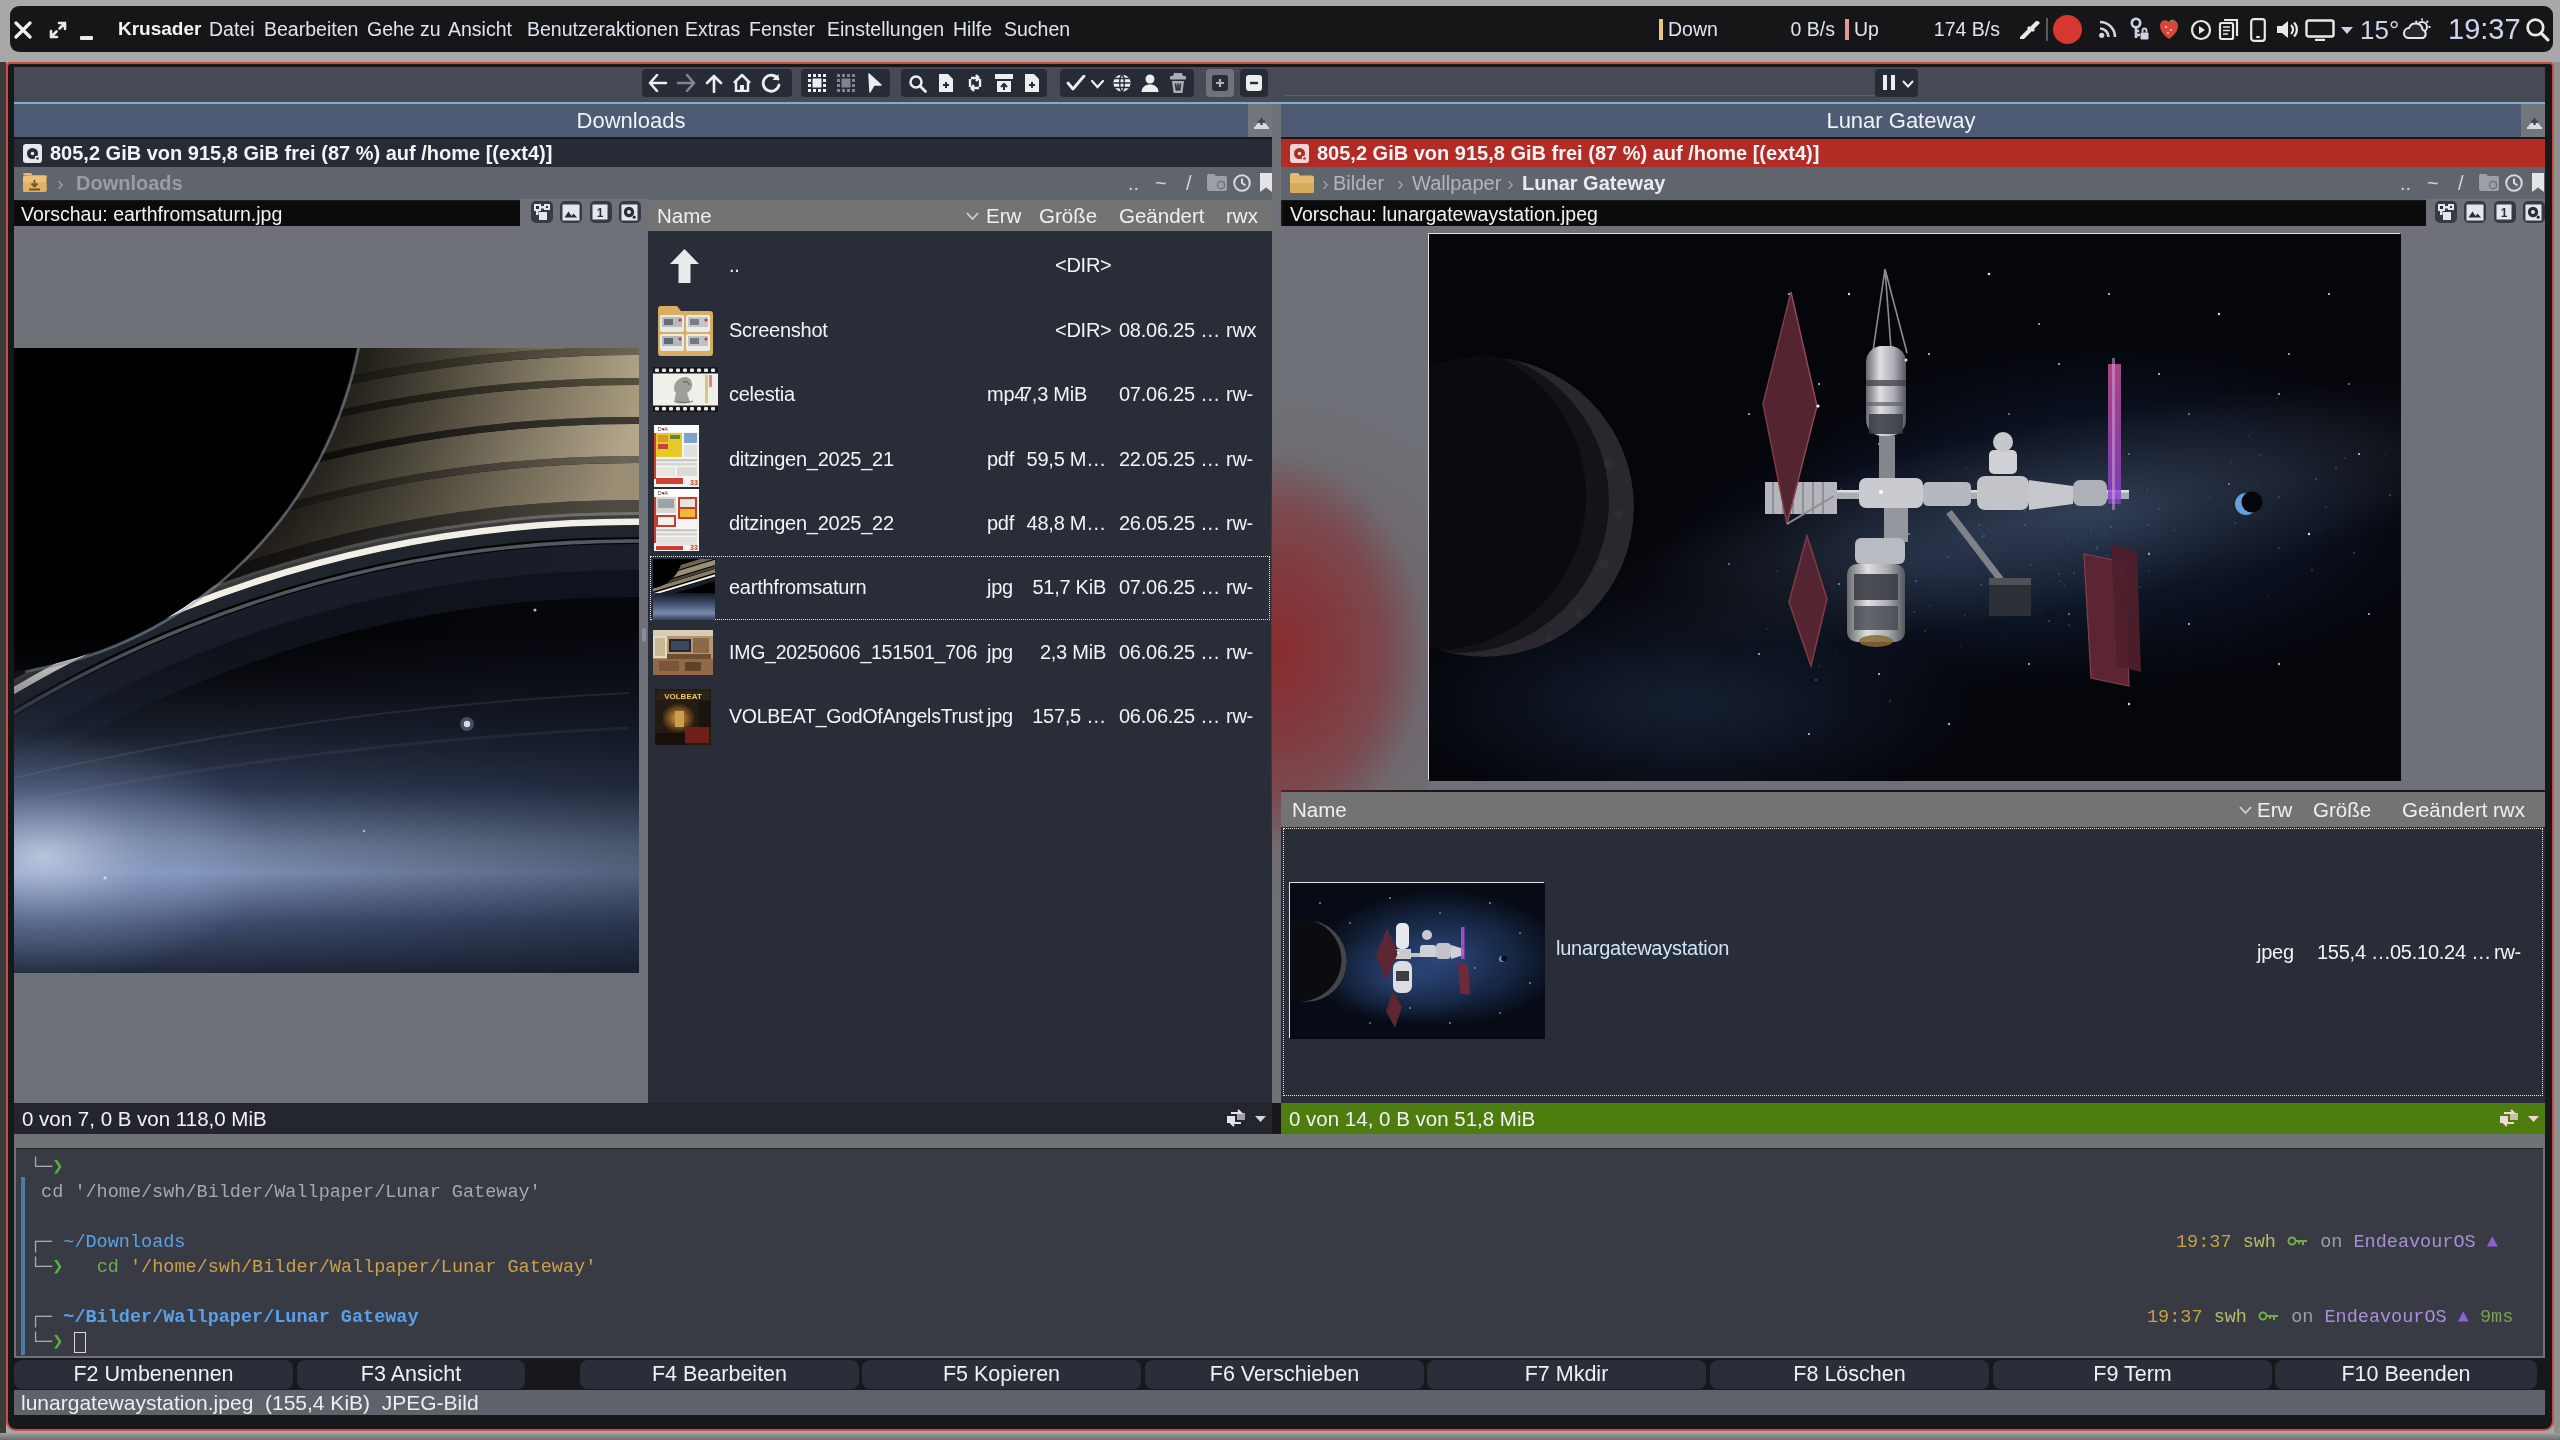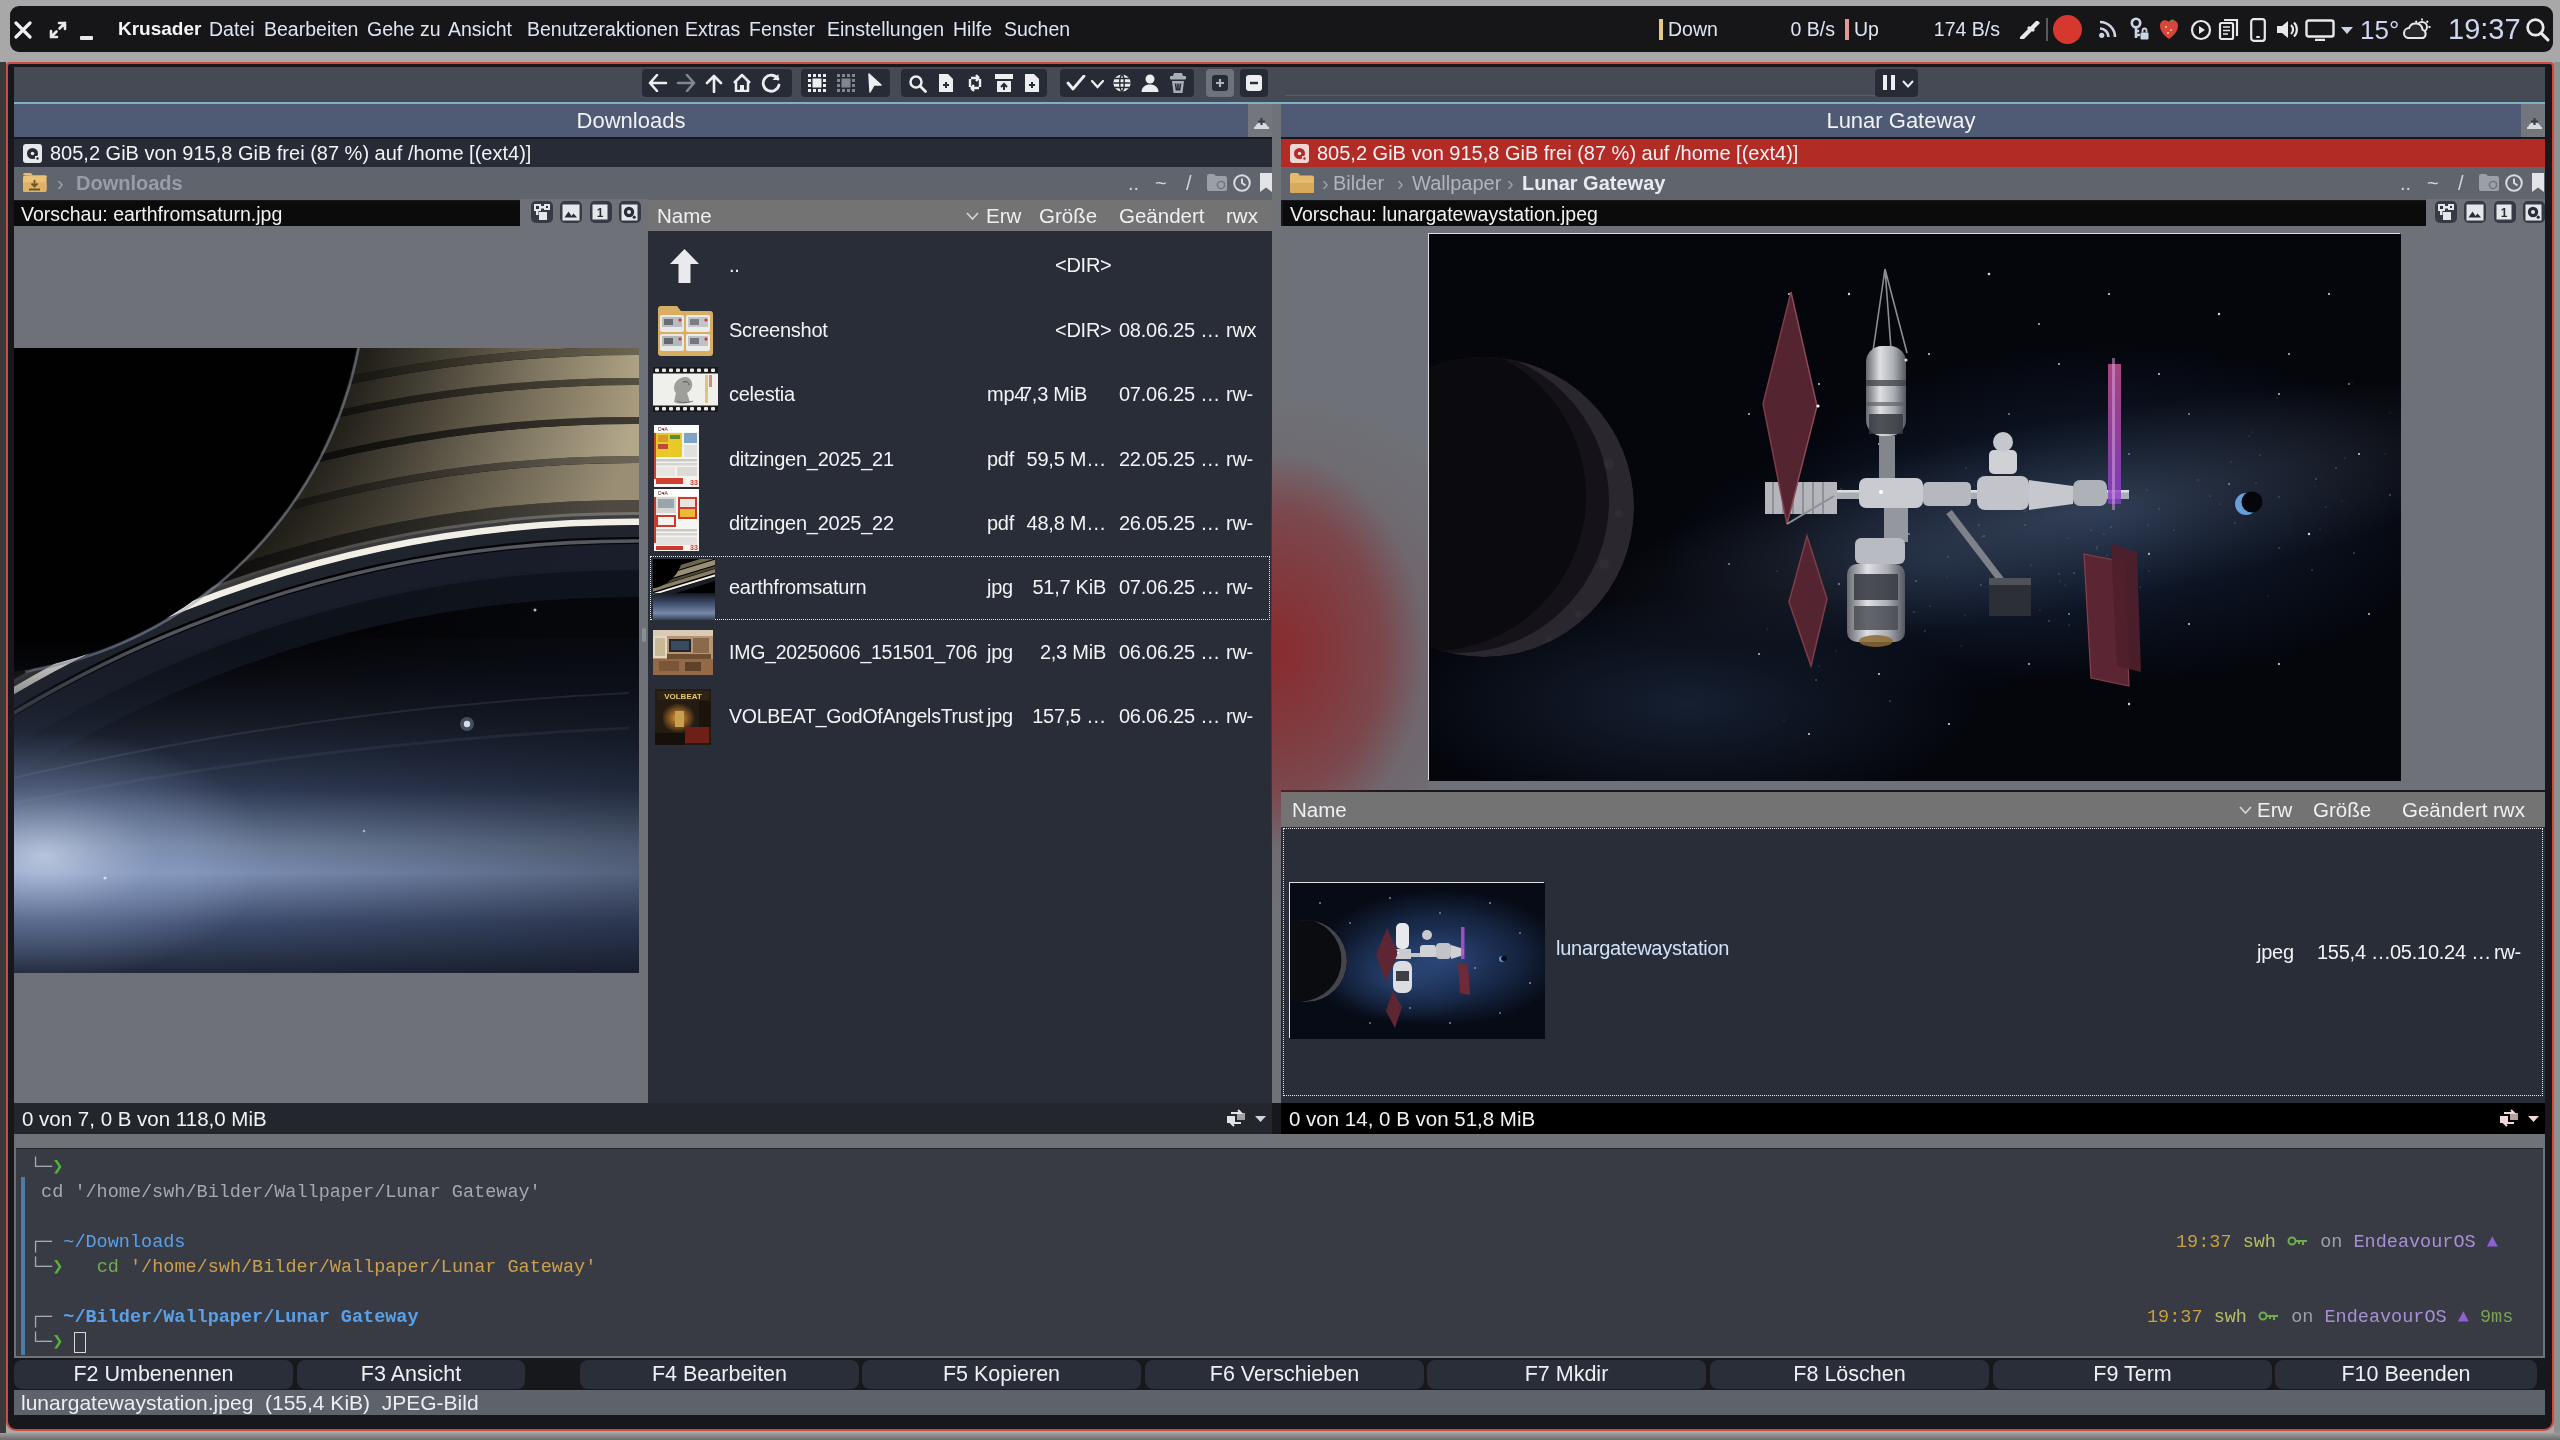--- a/index.html
+++ b/index.html
@@ -12,21 +12,21 @@
 #win{left:6px;top:62px;width:2548px;height:1369px;background:#17181c;border:2px solid #cf4a42;border-radius:4px 4px 10px 10px;}
 #desk-bottom{left:0;top:1433px;width:2560px;height:7px;background:linear-gradient(#9e9e9e,#6d6d6d);}
 #desk-left{left:0;top:62px;width:6px;height:1371px;background:#3a3a3a;}
 #desk-right{left:2554px;top:62px;width:6px;height:1371px;background:#8f8f8f;}
 
 #toolbar{left:14px;top:67px;width:2531px;height:35px;background:#454a54;}
 .tbgroup{position:absolute;top:69px;height:28px;background:#262b35;border-radius:4px;}
 #blueline{left:14px;top:102px;width:2531px;height:2px;background:#7fb0c6;}
 .tabbar{top:104px;height:33px;background:#4f5b74;color:#f0f2f5;}
 .tabsq{top:104px;height:33px;background:#73777d;}
-.diskbar{top:139px;height:28px;color:#f2f3f5;font-size:20px;line-height:28px;}
+.diskbar{top:139px;height:28px;color:#f2f3f5;font-size:20px;line-height:28px;font-weight:bold;}
 .crumb{top:167px;height:33px;background:#60646c;font-size:20px;line-height:33px;color:#b4b8bf;}
 .vorschau{top:201px;height:26px;background:#0b0b0c;color:#f2f2f4;font-size:19.5px;line-height:26px;}
 .phead{top:200px;height:31px;background:#737373;color:#eef0f3;font-size:20.5px;line-height:31px;}
 .flist{background:#292d38;}
 .frow{position:absolute;color:#f2f3f5;font-size:20px;line-height:26px;letter-spacing:-0.25px;white-space:nowrap;}
 .pvicon{position:absolute;top:201px;width:22px;height:22px;background:#353a46;border-radius:5px;}
 .statusbar{top:1103px;height:31px;font-size:20.5px;line-height:31px;color:#f2f3f5;}
 
 #termwrap{left:14px;top:1134px;width:2531px;height:226px;background:#6f7277;}
 #term{left:16px;top:1148px;width:2527px;height:208px;background:#383b44;border-top:1px solid #23252b;}
@@ -1020,21 +1020,21 @@
     <span style="position:absolute;left:8px">0 von 7, 0 B von 118,0 MiB</span>
     <svg class="abs" style="left:1212px;top:6px" width="20" height="18" viewBox="0 0 20 18">
         <path d="M5 4 h10 l-3-3 M15 14 H5 l3 3" stroke="#e2e4e8" stroke-width="2" fill="none"></path>
         <rect x="1" y="7" width="8" height="7" fill="#e2e4e8"></rect>
         <rect x="11" y="4" width="8" height="7" fill="#e2e4e8" opacity="0.65"></rect>
       </svg>
     <svg class="abs" style="left:1240px;top:12px" width="13" height="9" viewBox="0 0 13 9">
         <path d="M1 1 l5.5 6 L12 1" fill="#d2d4d8"></path>
       </svg>
   </div>
-  <div class="abs statusbar" style="left:1281px;width:1264px;background:#000000">
+  <div class="abs statusbar" style="left:1281px;width:1264px;background:#4d7c0f">
     <span style="position:absolute;left:8px">0 von 14, 0 B von 51,8 MiB</span>
     <svg class="abs" style="left:1218px;top:6px" width="20" height="18" viewBox="0 0 20 18">
         <path d="M5 4 h10 l-3-3 M15 14 H5 l3 3" stroke="#f0d8d6" stroke-width="2" fill="none"></path>
         <rect x="1" y="7" width="8" height="7" fill="#f0d8d6"></rect>
         <rect x="11" y="4" width="8" height="7" fill="#f0d8d6" opacity="0.75"></rect>
       </svg>
     <svg class="abs" style="left:1246px;top:12px" width="13" height="9" viewBox="0 0 13 9">
         <path d="M1 1 l5.5 6 L12 1" fill="#f0d8d6"></path>
       </svg>
   </div>

